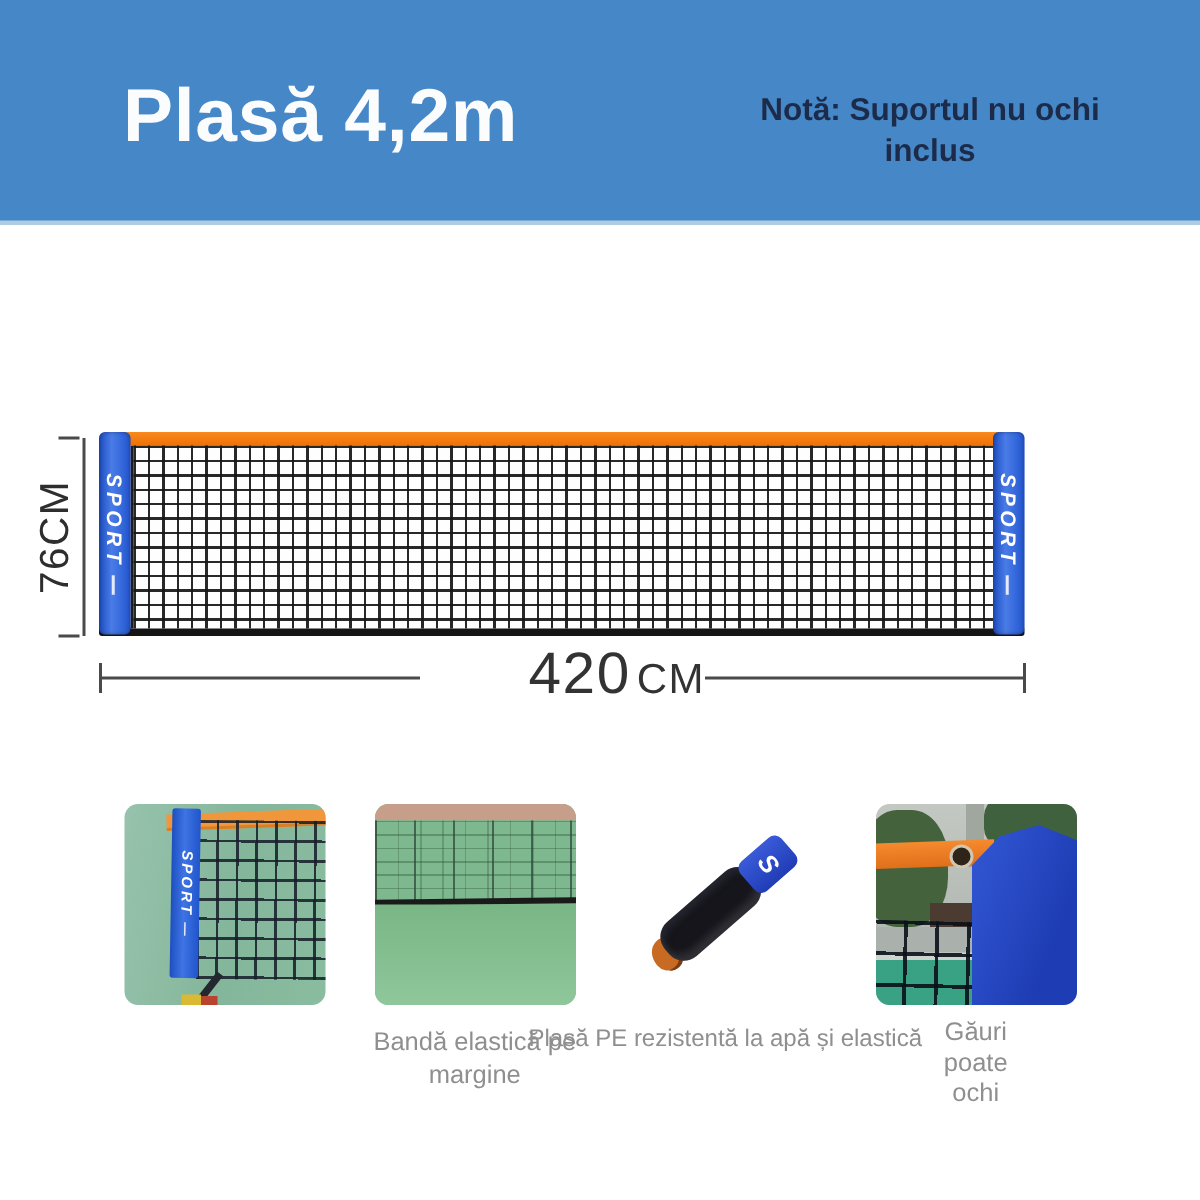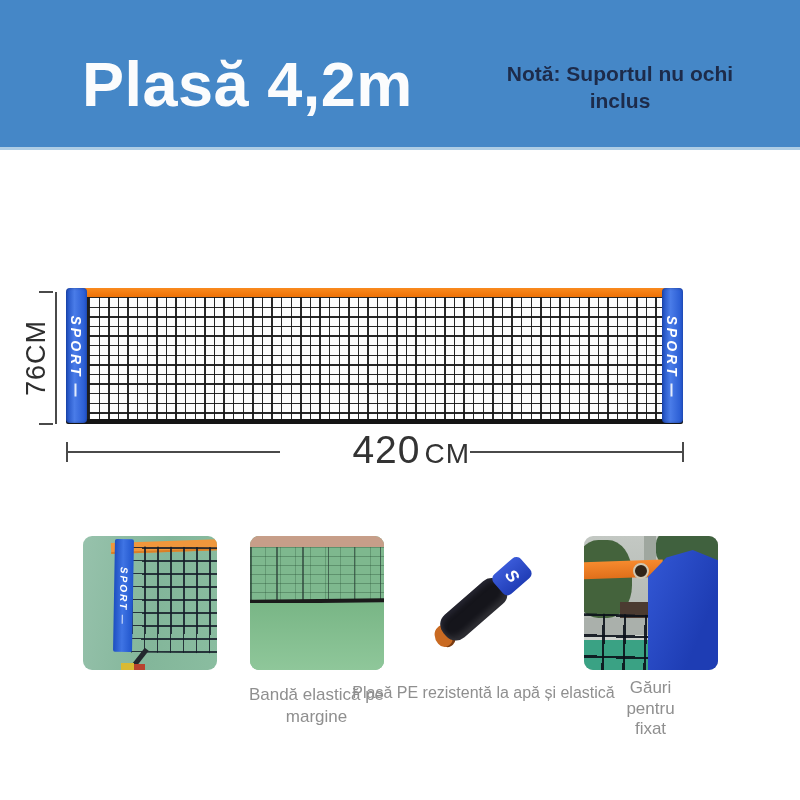--- a/index.html
+++ b/index.html
@@ -7,21 +7,21 @@
     position:relative; width:800px; height:800px; background:#ffffff;
     font-family:"Liberation Sans", sans-serif; overflow:hidden;
   }
   
   .header {
     position:absolute; left:0; top:0; width:800px; height:147px;
     background:#4587c7; border-bottom:3px solid #aecde5;
   }
   .title {
     position:absolute; left:82px; top:48px;
-    font-size:63px; font-weight:700; color:#fbfcfd; letter-spacing:0.5px;
+    font-size:50px; font-weight:700; color:#fbfcfd; letter-spacing:0.5px;
   }
   .note {
     position:absolute; left:488px; top:60px; width:264px;
     text-align:center; font-size:21px; font-weight:700;
     color:#1d2b4a; line-height:1.3;
   }
   
   .abs { position:absolute; }
   .band-orange {
     left:70px; top:288px; width:612px; height:9px;
@@ -238,17 +238,17 @@
         <div class="abs t4-tree-r"></div>
         <div class="abs t4-shed"></div>
         <div class="abs t4-ground"></div>
         <div class="abs t4-curb"></div>
         <div class="abs t4-court"></div>
         <div class="abs t4-orange"></div>
         <div class="abs t4-eye"></div>
         <div class="abs t4-mesh"></div>
         <div class="abs t4-blue"></div>
       </div>
-      <div class="thumb-caption cap-4">Găuri pentru fixat</div>
+      <div class="thumb-caption cap-4">Găuri poate ochi</div>
     </div>
 
   </div>
 </div>
 
 </body></html>

